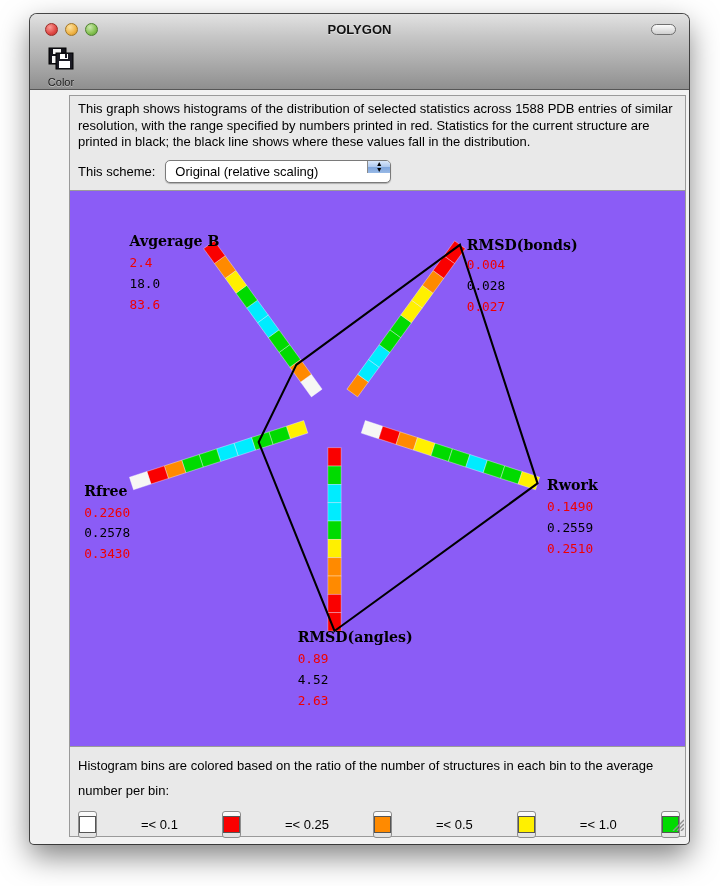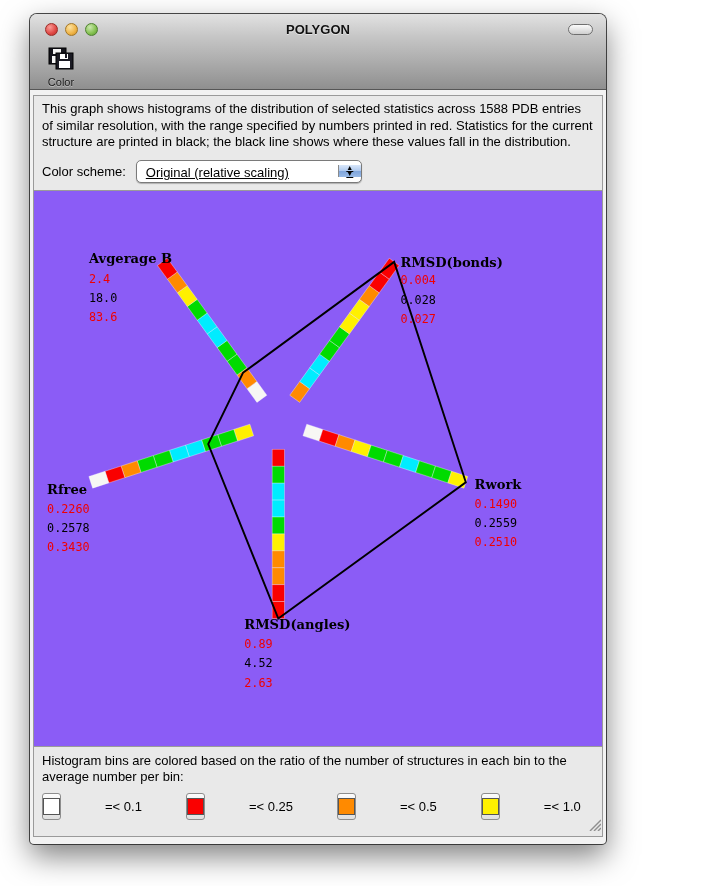--- a/index.html
+++ b/index.html
@@ -1,19 +1,19 @@
 <!DOCTYPE html>
 <html><head>
 <meta charset="utf-8">
 <style>
   * { margin:0; padding:0; box-sizing:border-box; }
   html,body { width:720px; height:886px; background:#ffffff; font-family:"Liberation Sans", sans-serif; }
 
   .window {
-    position:absolute; left:30px; top:14px; width:576px; height:830px;
+    position:absolute; left:30px; top:14px; width:659px; height:830px;
     border-radius:7px 7px 4px 4px; background:#F2F2F2;
     box-shadow: 0 0 0 1px rgba(40,40,40,.85), 0 12px 30px rgba(0,0,0,.5);
     overflow:hidden;
   }
 
   
   .header {
     height:76px;
     background:linear-gradient(#E2E2E2 0%, #C6C6C6 30%, #AFAFAF 60%, #8F8F8F 100%);
     border-bottom:1px solid #565656; position:relative;
@@ -33,46 +33,45 @@
     background:linear-gradient(#FBFBFB,#CFCFCF);
   }
   .save-btn {
     position:absolute; left:12px; top:33px; width:38px; text-align:center;
     background:none; border:none; cursor:default;
   }
   .save-btn .label { display:block; font-size:11px; color:#1A1A1A; margin-top:1px; text-shadow:0 1px 0 rgba(255,255,255,.4); }
 
   
   .content { position:absolute; top:77px; left:0; right:0; bottom:0; padding:4px 3px; }
-  .panel { border:1px solid #9A9A9A; background:#E9E9E9; }
+  .panel { border:1px solid #9A9A9A; background:#E9E9E9;margin-left:36px; }
 
   .desc-panel { height:96px; padding:5px 8px 0 8px; }
   .desc-line { font-size:13px; color:#000; line-height:16.5px; }
   .scheme-row { display:flex; align-items:center; margin-top:9px; }
   .scheme-label { font-size:13px; color:#000; margin-right:10px; }
   .popup {
-    display:flex; align-items:center; width:226px; height:23px;
+    display:flex; align-items:flex-start; width:226px; height:23px;
     border:1px solid #7A7A7A; border-radius:5px; background:#fff; overflow:hidden;
     box-shadow:0 1px 1px rgba(0,0,0,.25);
-    text-decoration:underline;
   }
   .popup-text { flex:1; font-size:13px; color:#000; padding:3px 0 0 9px; }
   .popup-stepper {
     width:23px; display:flex; flex-direction:column; align-items:center; justify-content:center;
     background:linear-gradient(#D9E7FA 0%, #AFC9EE 48%, #7FA5DC 52%, #98B9E6 100%);
     border-left:1px solid #8A8A8A; font-size:7px; line-height:6px; color:#000;
   }
 
   .plot-panel { height:556px; margin-top:0; background:#8b5cf6; border-top:none; position:relative; }
   .plot-panel svg { display:block; width:100%; height:100%; }
   .axis-label  { font-family:"DejaVu Serif", serif; font-weight:bold; font-size:15px; fill:#000; }
   .axis-value  { font-family:"DejaVu Sans Mono", monospace; font-size:13.5px; }
 
   .legend-panel { height:90px; margin-top:0; border-top:none; padding:6px 8px 0 8px; position:relative; }
-  .legend-text { font-size:13px; color:#000; line-height:16px; max-width:630px; }
+  .legend-text { font-size:13px; color:#000; line-height:25px; max-width:630px; }
   .bins-row { display:flex; align-items:center; justify-content:space-between; margin-top:8px; padding-right:6px;gap:44px; }
   .swatch {
     width:27px; height:27px; border:1px solid #8D8D8D; border-radius:3px;
     background:linear-gradient(#FCFCFC,#E0E0E0);
     display:flex; align-items:center; justify-content:center;
   }
   .swatch-inner { width:17px; height:17px; border:1px solid #555; }
   .bin-label { font-size:13px; color:#000; white-space:nowrap; }
 
   .grip { position:absolute; right:1px; bottom:1px; }
@@ -108,21 +107,21 @@
       </span>
       <span class="label">Color</span>
     </button>
   </div>
 
   <div class="content">
 
     <div class="panel desc-panel">
       <div class="desc-line">This graph shows histograms of the distribution of selected statistics across 1588 PDB entries of similar resolution, with the range specified by numbers printed in red.  Statistics for the current structure are printed in black; the black line shows where these values fall in the distribution.</div>
       <div class="scheme-row">
-        <span class="scheme-label">Color scheme:</span>
+        <span class="scheme-label">This scheme:</span>
         <div class="popup">
           <span class="popup-text">Original (relative scaling)</span>
           <span class="popup-stepper">
               <span>▲</span>
               <span>▼</span>
             </span>
         </div>
       </div>
     </div>
 

